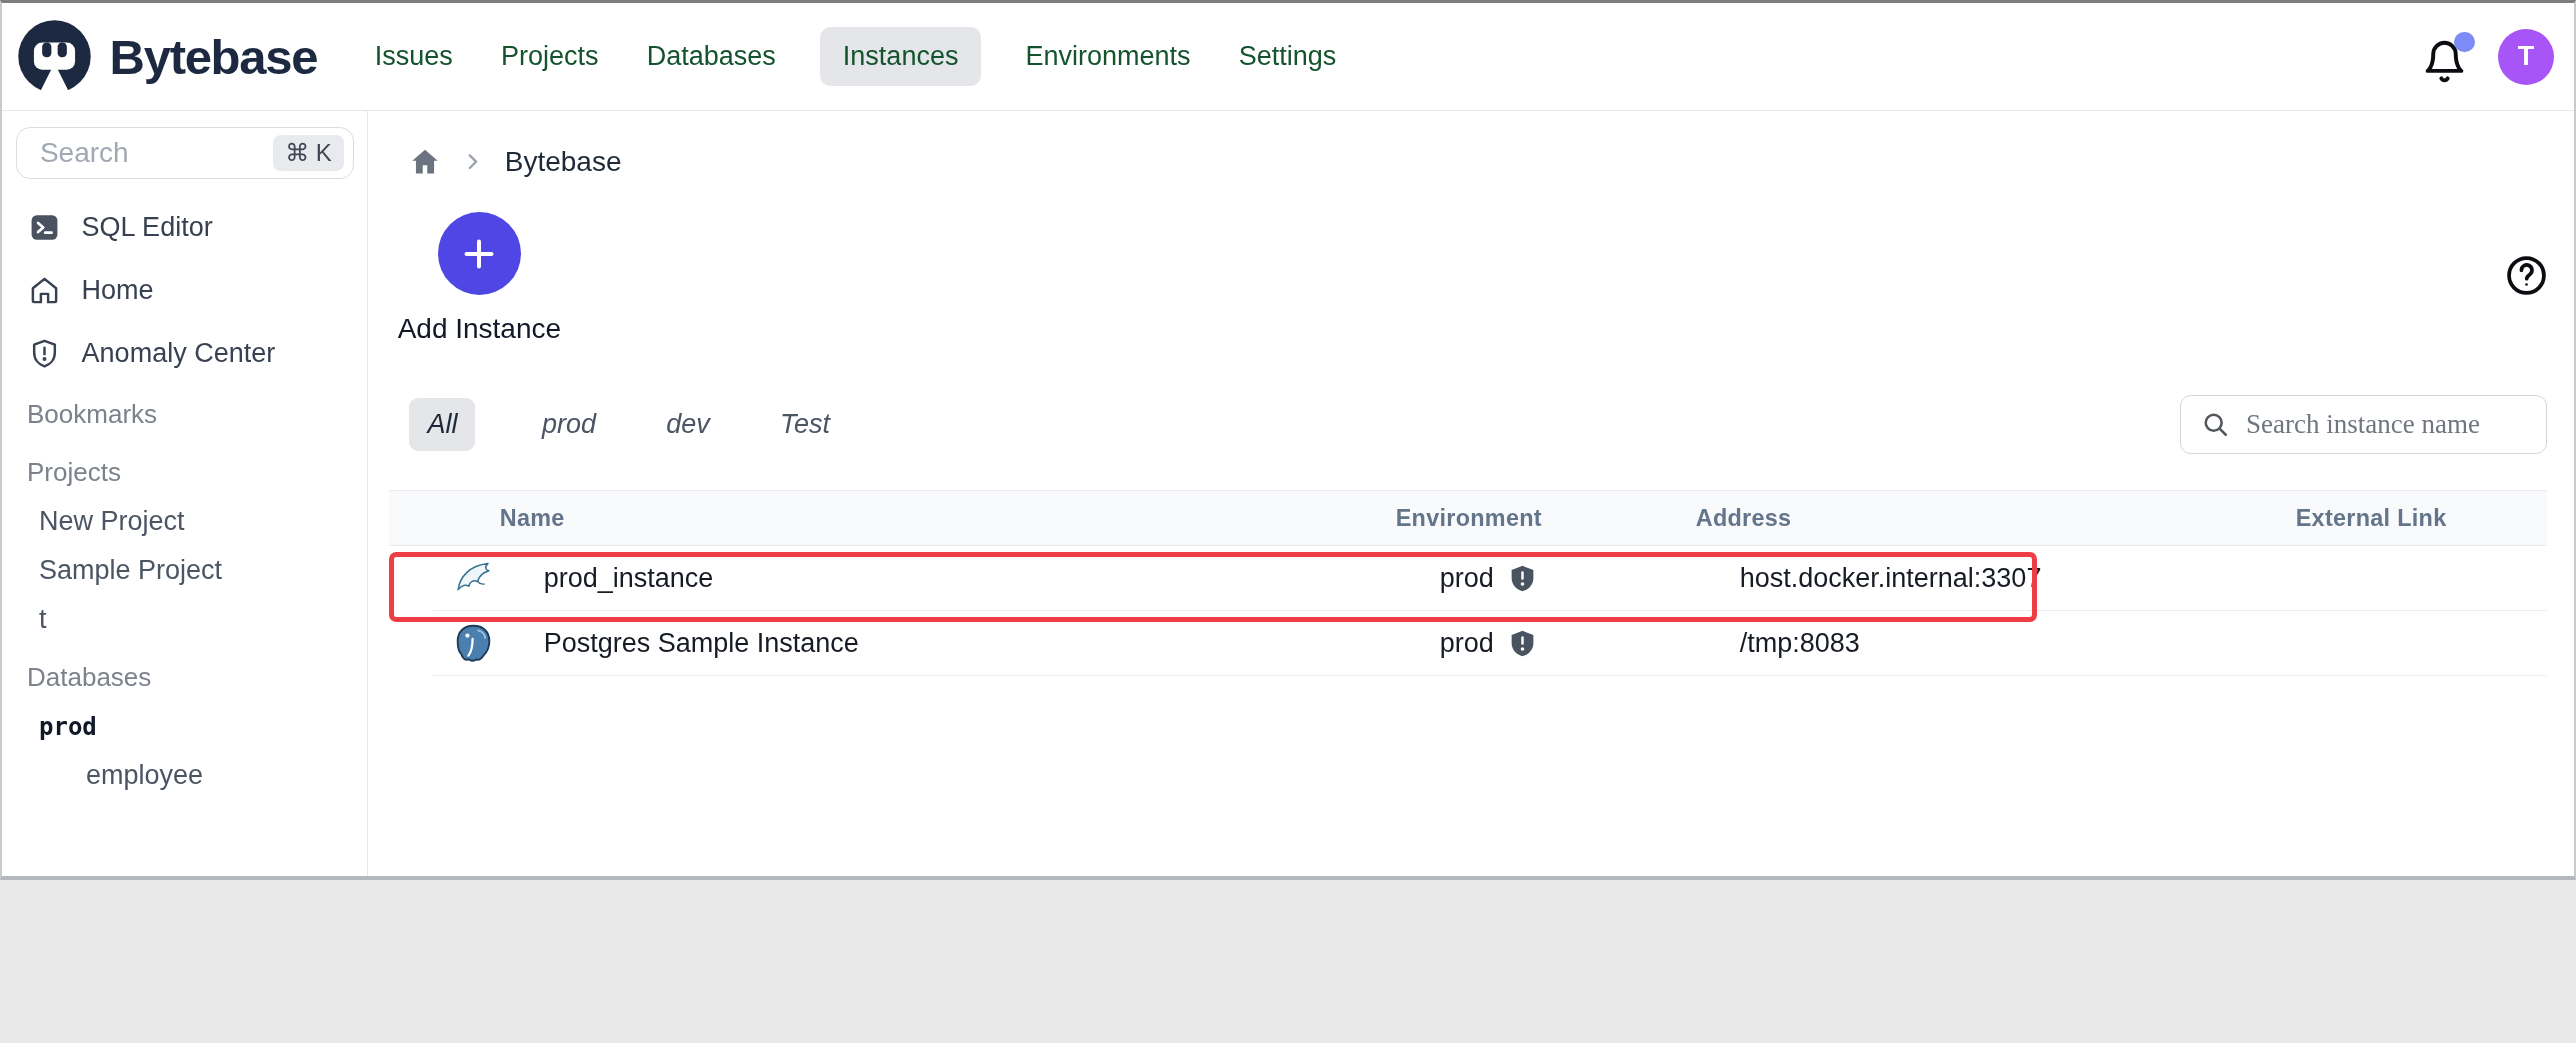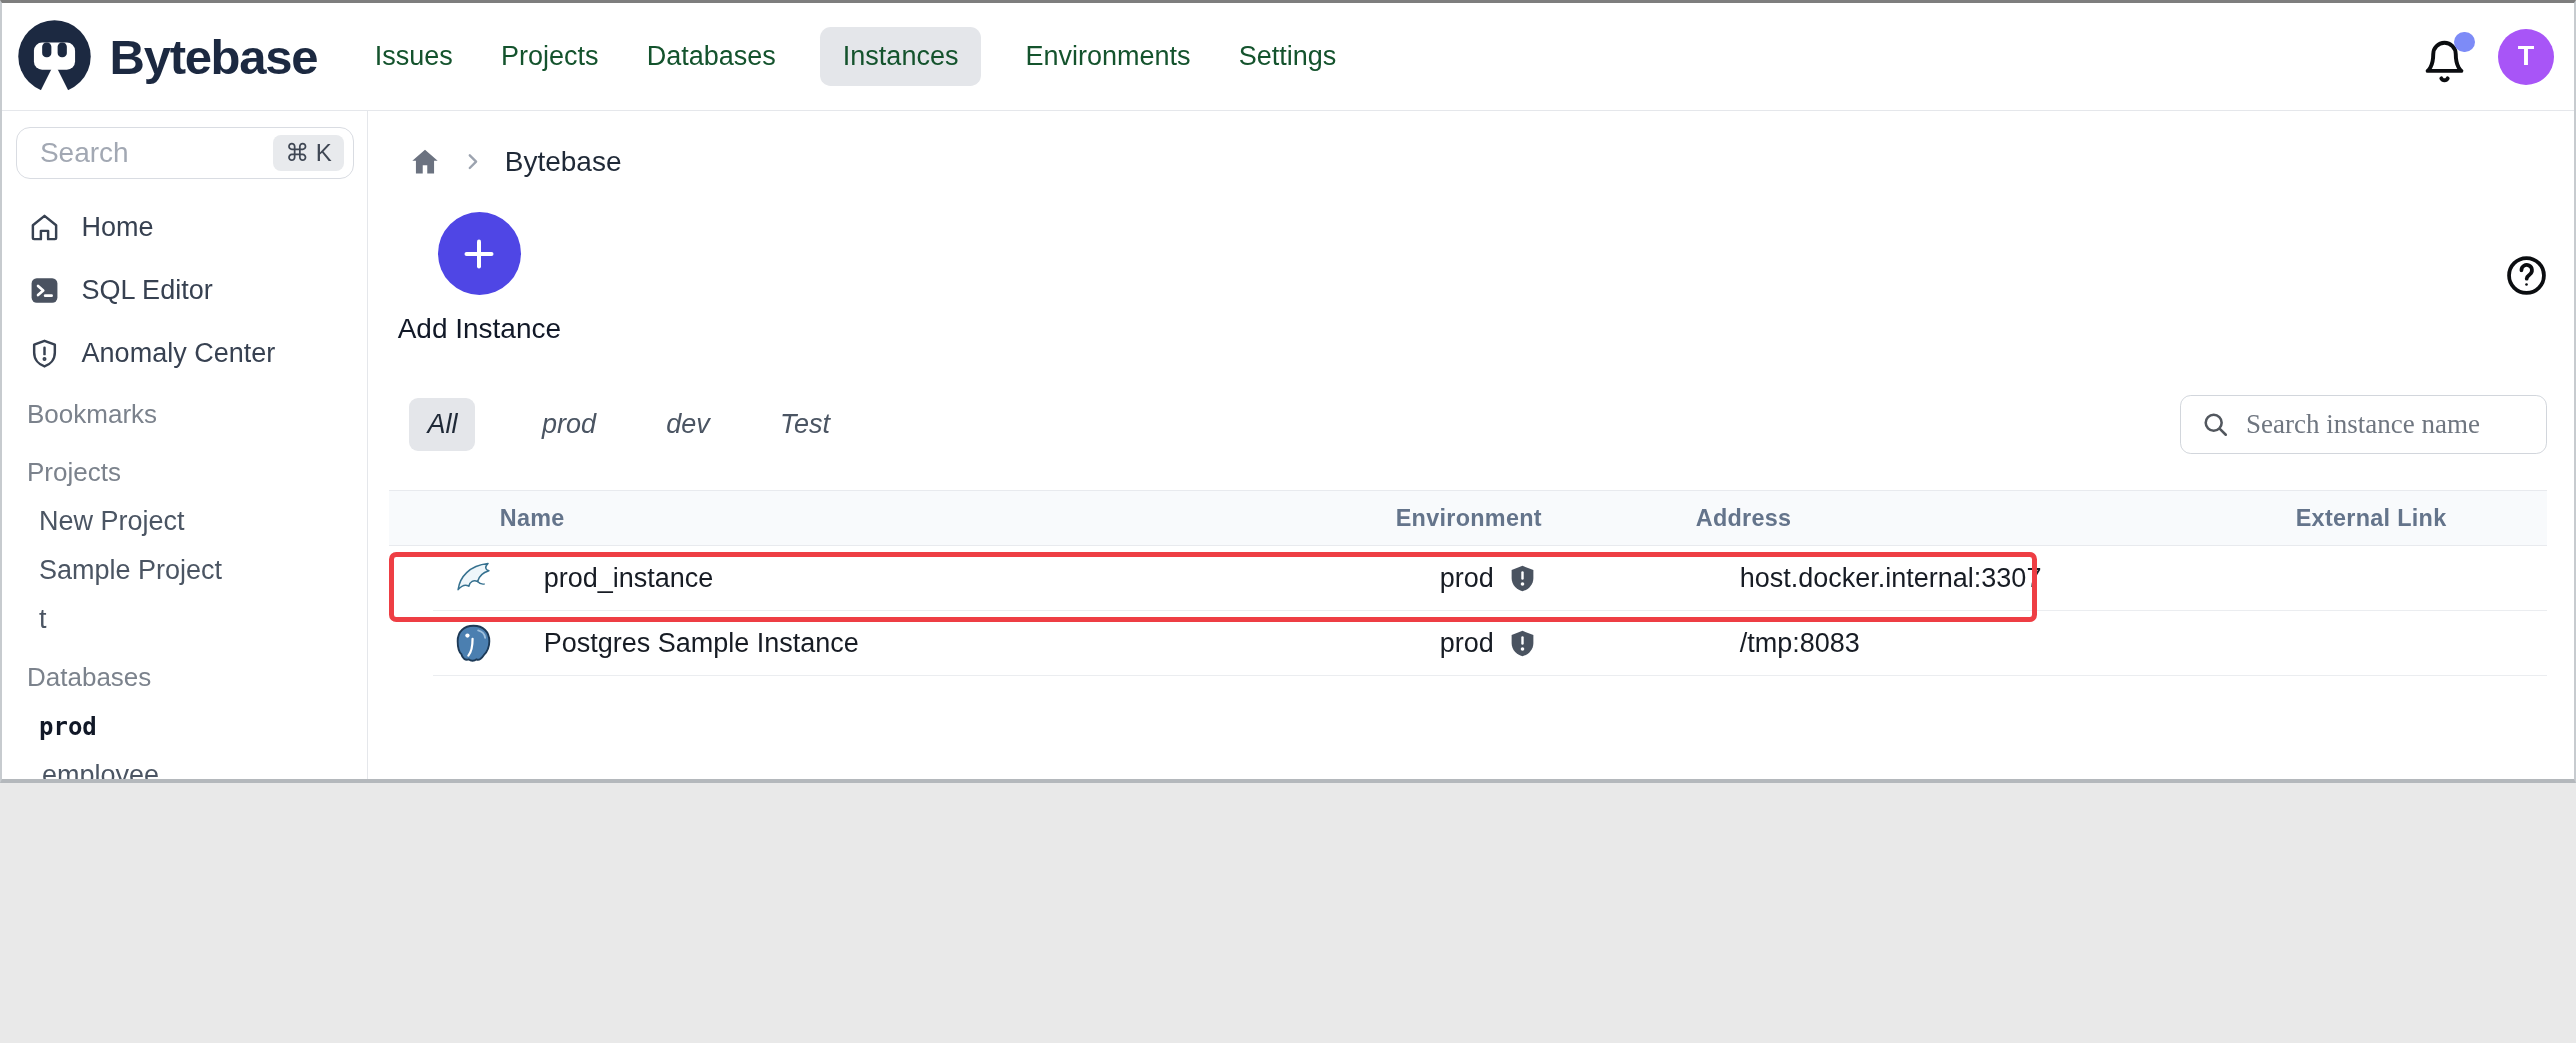--- a/index.html
+++ b/index.html
@@ -1,20 +1,20 @@
 <!DOCTYPE html>
 <html style="font-size:14.4px"><head>
 <meta charset="utf-8">
 <style>
   * { margin:0; padding:0; box-sizing:border-box; }
   html,body { background:#e9e9e9; }
   body { font-family:"Liberation Sans", sans-serif; }
 
   .screen {
-    position:relative; width:2576px; height:783px; background:#fff;
+    position:relative; width:2576px; height:880px; background:#fff;
     border-top:3.6px solid #7e7e7e; border-left:2.7px solid #c7cbcf;
     border-right:2.7px solid #c7cbcf; border-bottom:4.5px solid #b4b8bc;
     overflow:hidden;
   }
 
   
   .topbar { height:108px; display:flex; align-items:center; padding:0 20px 0 12.6px;
             border-bottom:1.8px solid #e5e7eb; background:#fff; }
   .logo { display:flex; align-items:center; gap:16px; cursor:pointer; }
   .logo svg { width:79px; height:79px; display:block; }
@@ -42,21 +42,21 @@
 
   .side-list { margin-top:17px; }
   .side-item { height:63px; display:flex; align-items:center; gap:21.6px; padding-left:27px;
                font-size:27px; color:#374151; cursor:pointer; }
   .side-item svg { width:31px; height:31px; flex:none; }
   .side-section-title { height:49px; display:flex; align-items:center; padding-left:25px;
                         font-size:26px; color:#7b828c; margin-top:5.4px; }
   .side-sub { height:49px; display:flex; align-items:center; padding-left:37px;
               font-size:27px; color:#4b5563; cursor:pointer; }
   .side-sub.db { font-family:"DejaVu Sans Mono", monospace; font-weight:700; font-size:24px; color:#111827; }
-  .side-sub.nested { padding-left:40px; }
+  .side-sub.nested { padding-left:84px; }
   .archive-item { position:absolute; left:0; right:0; bottom:7.2px; height:50px; display:flex;
                   align-items:center; gap:21.6px; padding-left:27px; font-size:27px; color:#4b5563; cursor:pointer; }
   .archive-item svg { width:31px; height:31px; }
 
   
   .main { flex:1; padding:0 27px 0 20.7px; position:relative; }
 
   .breadcrumb { margin:27px 0 0 20.7px; height:47px; display:flex; align-items:center; gap:20px; }
   .breadcrumb svg.home { width:32px; height:32px; cursor:pointer; }
   .breadcrumb svg.chev { width:23.4px; height:23.4px; }
@@ -134,32 +134,32 @@
   <div class="page-body">
 
     <div class="sidebar">
       <div class="side-search">
         <span class="ph">Search</span>
         <span class="kbd">⌘ K</span>
       </div>
 
       <div class="side-list">
         <div class="side-item">
-          <svg viewBox="0 0 24 24" fill="none" stroke="#374151" stroke-width="1.9" stroke-linecap="round" stroke-linejoin="round">
-            <path d="M3 10.2 12 3l9 7.2V20a1 1 0 0 1-1 1h-5.2v-6.4H9.2V21H4a1 1 0 0 1-1-1z"></path>
-          </svg>
-          <span>Home</span>
-        </div>
-        <div class="side-item">
           <svg viewBox="0 0 24 24">
             <rect x="2" y="2.5" width="20" height="19" rx="4" fill="#4a5260"></rect>
             <path d="M7 8.5 11 12l-4 3.5" fill="none" stroke="#fff" stroke-width="2.1" stroke-linecap="round" stroke-linejoin="round"></path>
             <line x1="12.5" y1="16" x2="17.5" y2="16" stroke="#fff" stroke-width="2.1" stroke-linecap="round"></line>
           </svg>
           <span>SQL Editor</span>
+        </div>
+        <div class="side-item">
+          <svg viewBox="0 0 24 24" fill="none" stroke="#374151" stroke-width="1.9" stroke-linecap="round" stroke-linejoin="round">
+            <path d="M3 10.2 12 3l9 7.2V20a1 1 0 0 1-1 1h-5.2v-6.4H9.2V21H4a1 1 0 0 1-1-1z"></path>
+          </svg>
+          <span>Home</span>
         </div>
         <div class="side-item">
           <svg viewBox="0 0 24 24" fill="none" stroke="#374151" stroke-width="1.9" stroke-linecap="round" stroke-linejoin="round">
             <path d="M12 2.2 20 5.2v6c0 5.4-3.5 9.3-8 10.8-4.5-1.5-8-5.4-8-10.8v-6z"></path>
             <line x1="12" y1="7.5" x2="12" y2="12.5"></line>
             <circle cx="12" cy="16.2" r="0.6" fill="#374151"></circle>
           </svg>
           <span>Anomaly Center</span>
         </div>
 

